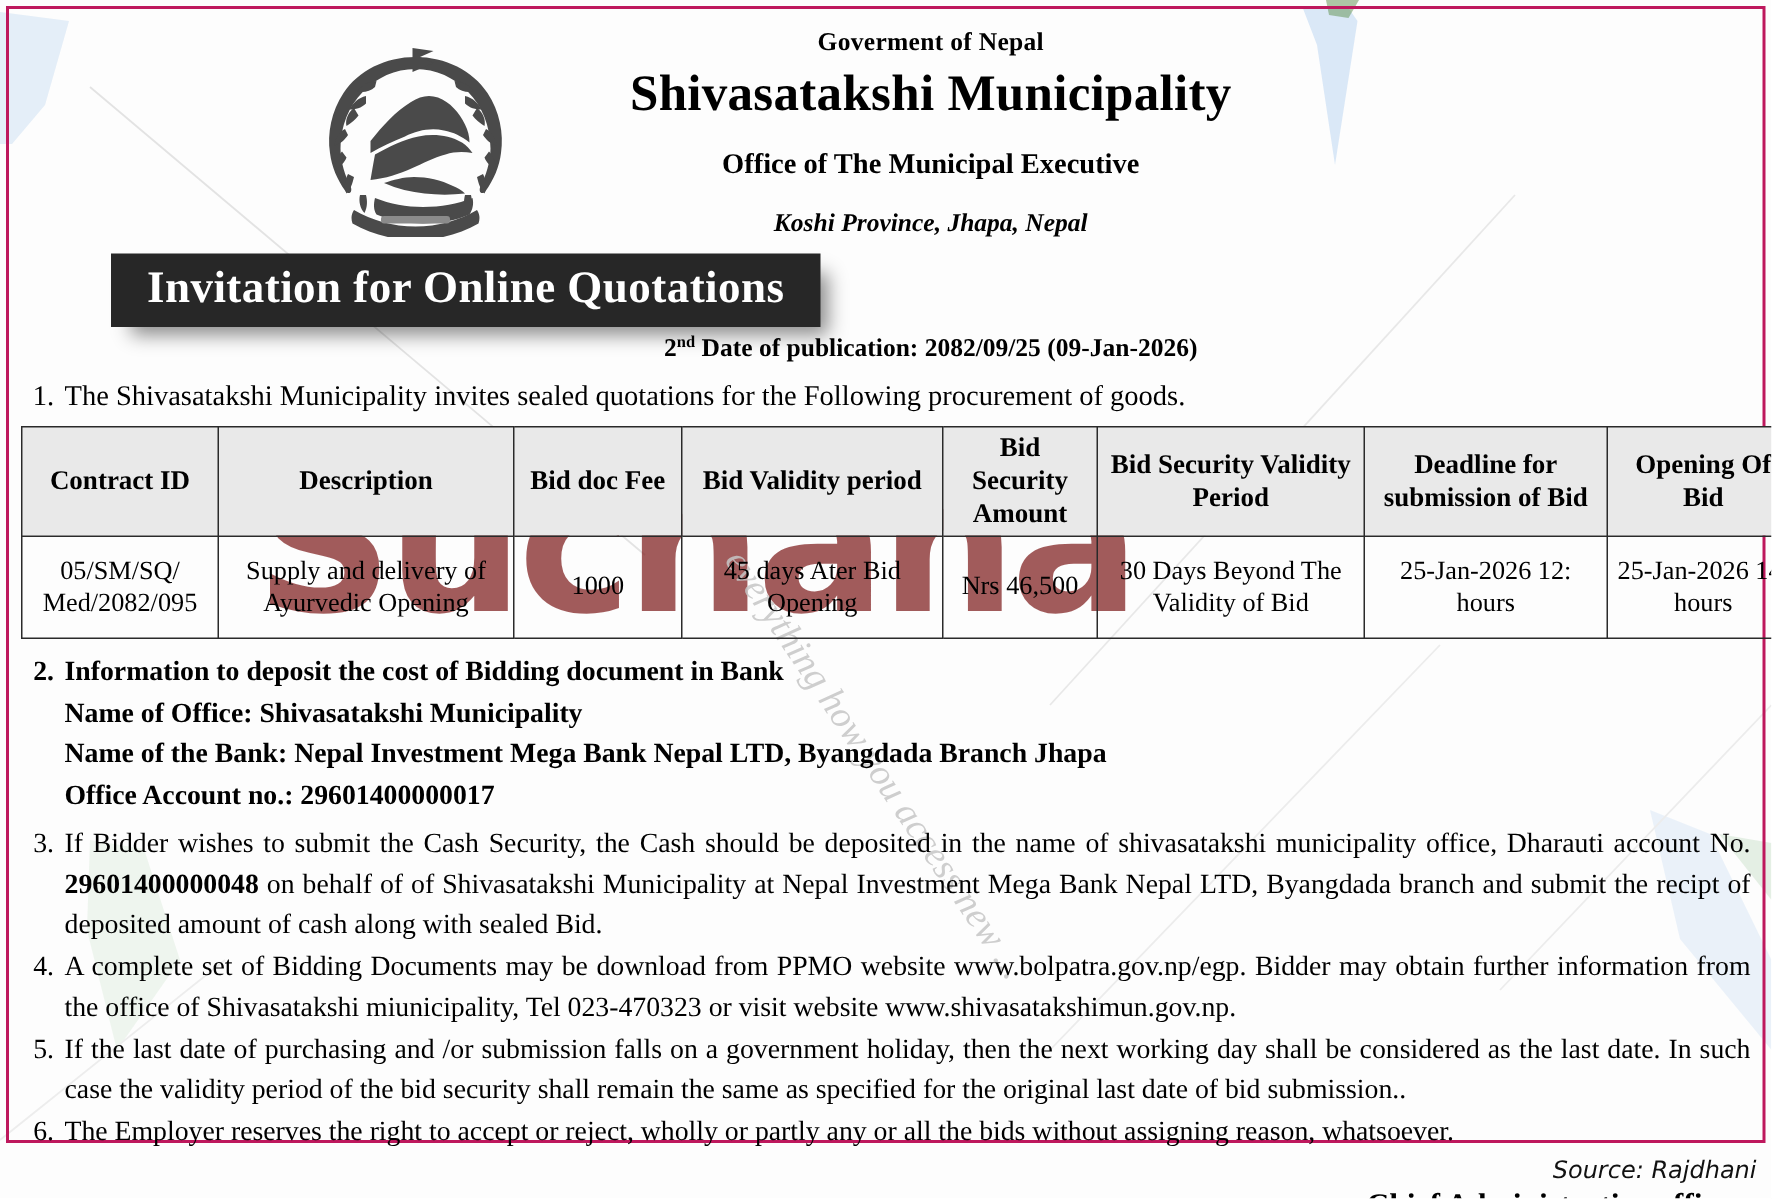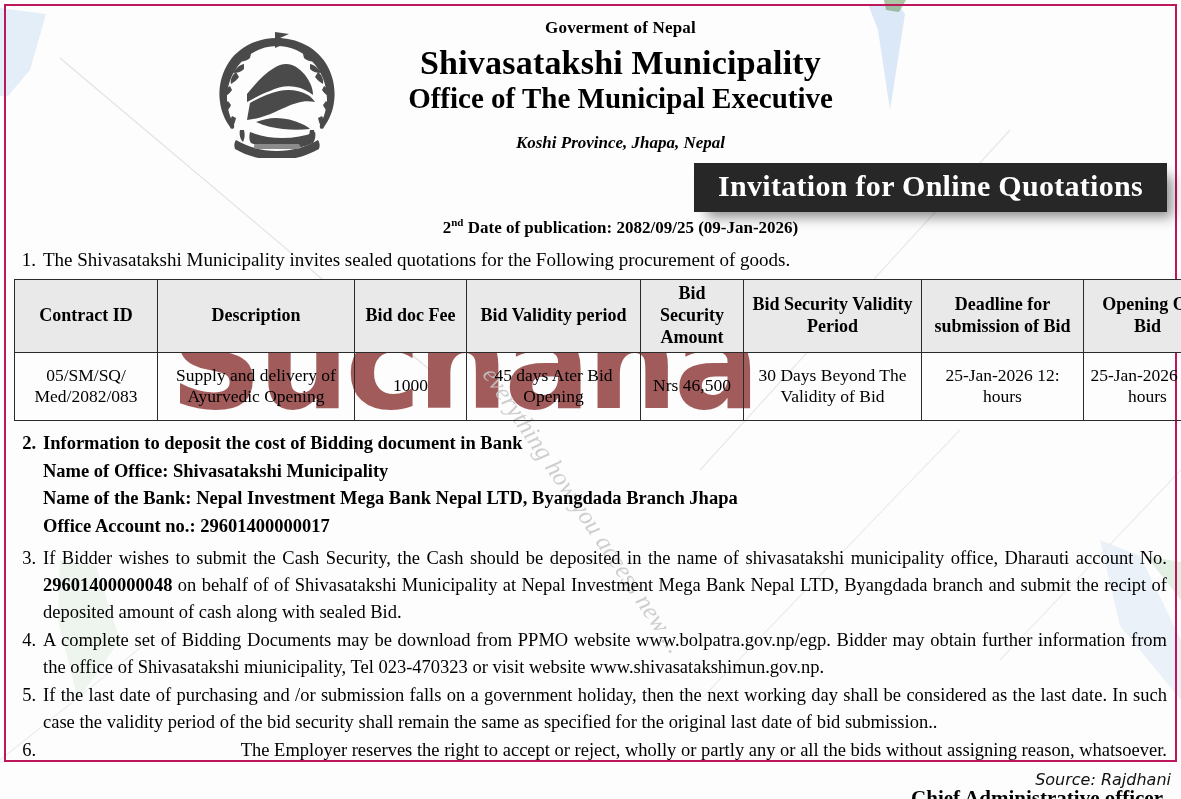--- a/index.html
+++ b/index.html
@@ -91,38 +91,38 @@
     padding-left: 60px;
   }
   .org-name {
     font-size: 34px;
     font-weight: bold;
     letter-spacing: .2px;
     margin-top: 6px;
     padding-left: 60px;
   }
   .org-sub {
-    font-size: 29px;
-    font-weight: bold;
-    margin-top: 0;
+    font-size: 19px;
+    font-weight: bold;
+    margin-top: 17px;
     padding-left: 60px;
   }
   .org-addr {
     font-size: 17px;
     font-weight: bold;
     margin-top: 18px;
     padding-left: 60px;
     font-style: italic;
   }
 
   .banner-wrap {
     margin-top: 10px;
     padding-left: 60px;
     display: flex;
-    justify-content: flex-end;
+    justify-content: flex-start;
   }
   .banner {
     position: relative;
     background: #272727;
     color: #ffffff;
     font-size: 30px;
     font-weight: bold;
     letter-spacing: .3px;
     padding: 6px 24px 9px 24px;
     box-shadow: 9px 9px 12px -4px rgba(0,0,0,.45);
@@ -287,33 +287,33 @@
     </div>
 
     <div class="intro">
       <span class="num">1.</span>
       <span class="body">The Shivasatakshi Municipality invites sealed quotations for the Following procurement of goods.</span>
     </div>
 
     <table class="bid">
       <thead>
         <tr>
-          <th style="width:143px">Contract ID</th>
+          <th style="width:131px">Contract ID</th>
           <th style="width:197px">Description</th>
           <th style="width:112px">Bid doc Fee</th>
           <th style="width:174px">Bid Validity period</th>
           <th style="width:103px">Bid Security Amount</th>
           <th style="width:178px">Bid Security Validity Period</th>
           <th style="width:162px">Deadline for submission of Bid</th>
           <th style="width:128px">Opening Of Bid</th>
         </tr>
       </thead>
       <tbody>
         <tr>
-          <td>05/SM/SQ/ Med/2082/083</td>
+          <td>05/SM/SQ/ Med/2082/095</td>
           <td>Supply and delivery of Ayurvedic Opening</td>
           <td>1000</td>
           <td>45 days Ater Bid Opening</td>
           <td>Nrs 46,500</td>
           <td>30 Days Beyond The Validity of Bid</td>
           <td>25-Jan-2026 12: hours</td>
           <td>25-Jan-2026 14: hours</td>
         </tr>
       </tbody>
     </table>
@@ -338,21 +338,21 @@
         <span class="body">A complete set of Bidding Documents may be download from PPMO website www.bolpatra.gov.np/egp. Bidder may obtain further information from the office of Shivasatakshi miunicipality, Tel 023-470323 or visit website www.shivasatakshimun.gov.np.</span>
       </div>
 
       <div class="clause">
         <span class="num">5.</span>
         <span class="body">If the last date of purchasing and /or submission falls on a government holiday, then the next working day shall be considered as the last date. In such case the validity period of the bid security shall remain the same as specified for the original last date of bid submission..</span>
       </div>
 
       <div class="clause">
         <span class="num">6.</span>
-        <span class="body" style="text-align:right">The Employer reserves the right to accept or reject, wholly or partly any or all the bids without assigning reason, whatsoever.</span>
+        <span class="body" style="text-align:left">The Employer reserves the right to accept or reject, wholly or partly any or all the bids without assigning reason, whatsoever.</span>
       </div>
 
       <div class="signoff">Chief Administrative officer</div>
     </div>
 
   </div>
 
   <div class="source">Source: Rajdhani</div>
 </div>
 

